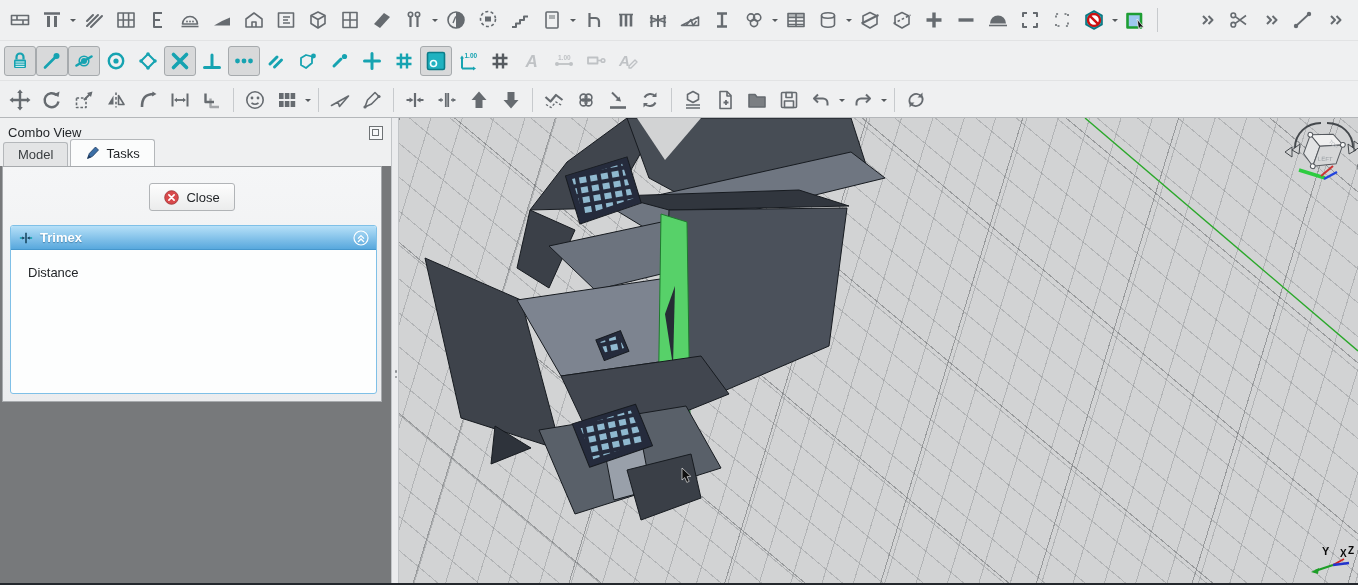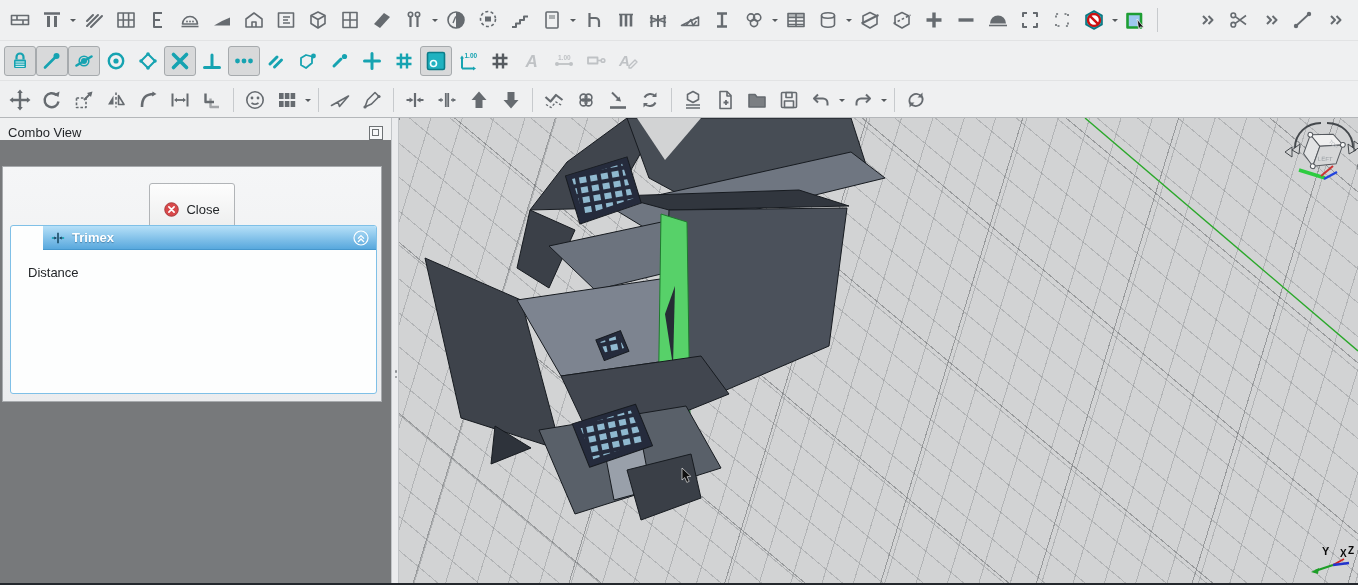--- a/index.html
+++ b/index.html
@@ -30,26 +30,26 @@
   .combo-title{height:22px;background:#eff0f1;display:flex;align-items:flex-end;padding:0 8px;}
   .float-btn{margin-left:auto;width:12px;height:12px;border:1px solid #6e7275;position:relative;background:#f7f8f9;}
   .float-btn:before{content:"";position:absolute;left:2px;top:2px;width:5px;height:5px;border:1px solid #6e7275;}
   .tabbar{height:26px;background:#eff0f1;display:flex;align-items:flex-end;padding-left:3px;}
   .tab{display:flex;align-items:center;gap:6px;padding:0 14px;height:23px;border:1px solid #b4b7ba;border-bottom:none;
        border-radius:3px 3px 0 0;background:#e3e4e5;color:#3a3e41;margin-right:2px;}
   .tab.active{background:#fbfcfc;height:26px;position:relative;z-index:2;color:#232629;}
   .tasks-panel{position:absolute;left:2px;top:48px;width:380px;height:236px;box-sizing:border-box;
                background:linear-gradient(#f5f6f7,#ebecee);border:1px solid #a7aaad;}
   .close-row{display:flex;justify-content:center;margin-top:16px;}
-  .close-btn{display:flex;align-items:center;gap:7px;height:26px;padding:12px 14px;border:1px solid #b1b4b7;border-radius:3px;
+  .close-btn{display:flex;align-items:center;gap:7px;height:26px;padding:0 14px;border:1px solid #b1b4b7;border-radius:3px;
              background:linear-gradient(#fdfdfd,#ebecec);}
   .trimex-box{position:absolute;left:7px;right:4px;top:58px;bottom:7px;border:1px solid #7fc0e7;border-radius:3px;
               background:#fdfefe;overflow:hidden;}
   .trimex-head{height:23px;display:flex;align-items:center;gap:6px;padding:0 7px;
-               background:linear-gradient(#b6e0f8,#58a8dd);border-bottom:1px solid #4697cd;margin-left:32px;}
+               background:linear-gradient(#b6e0f8,#58a8dd);border-bottom:1px solid #4697cd;}
   .trimex-title{color:#ffffff;font-weight:bold;text-shadow:0 1px 1px rgba(20,70,110,.45);}
   .collapse-btn{margin-left:auto;width:16px;height:16px;}
   .dist-row{display:flex;align-items:flex-start;gap:8px;margin:15px 13px 0 17px;}
   .dfield{flex:1;height:24px;border:2px solid var(--accent-blue,#3daee9);border-radius:3px;background:#fff;
           display:flex;align-items:center;padding:0 3px;position:relative;}
   .sel{background:var(--selection-blue,#6fbbe4);color:#103c54;padding:1px 1px 2px 2px;}
   .caret{width:2px;height:16px;background:#f07b18;}
   .check{position:absolute;right:3px;top:1px;width:20px;height:20px;}
   
   .splitter{position:absolute;top:118px;left:391px;width:8px;height:467px;background:#ebecee;border-left:1px solid #c2c5c8;border-right:1px solid #c2c5c8;box-sizing:border-box;}
@@ -639,20 +639,32 @@
         </svg>
       </div>
     </div>
 </div>
 
 <div class="combo">
   <div class="combo-title">
     <span>Combo View</span>
     <span class="float-btn"></span>
   </div>
+  <div class="tabbar">
+    <div class="tab">
+      <span>Model</span>
+    </div>
+    <div class="tab active">
+      <svg width="15" height="15" viewBox="0 0 15 15">
+        <path d="M2.5 12.5l1.8-5L10.5 1l3 3-6.2 6.5z" fill="#3a6ea5" stroke="#1d3a5f" stroke-width="0.8" stroke-linejoin="round"></path>
+        <path d="M2.5 12.5l1.3-3.6 2.3 2.3z" fill="#1d3a5f"></path>
+      </svg>
+      <span>Tasks</span>
+    </div>
+  </div>
 
   <div class="tasks-panel">
     <div class="close-row">
       <div class="close-btn">
         <svg width="15" height="15" viewBox="0 0 15 15">
           <circle cx="7.5" cy="7.5" r="6.8" fill="#d8494b" stroke="#9c2f31" stroke-width="0.8"></circle>
           <path d="M4.9 4.9l5.2 5.2M10.1 4.9L4.9 10.1" stroke="#fff" stroke-width="1.7" stroke-linecap="round"></path>
         </svg>
         <span>Close</span>
       </div>

